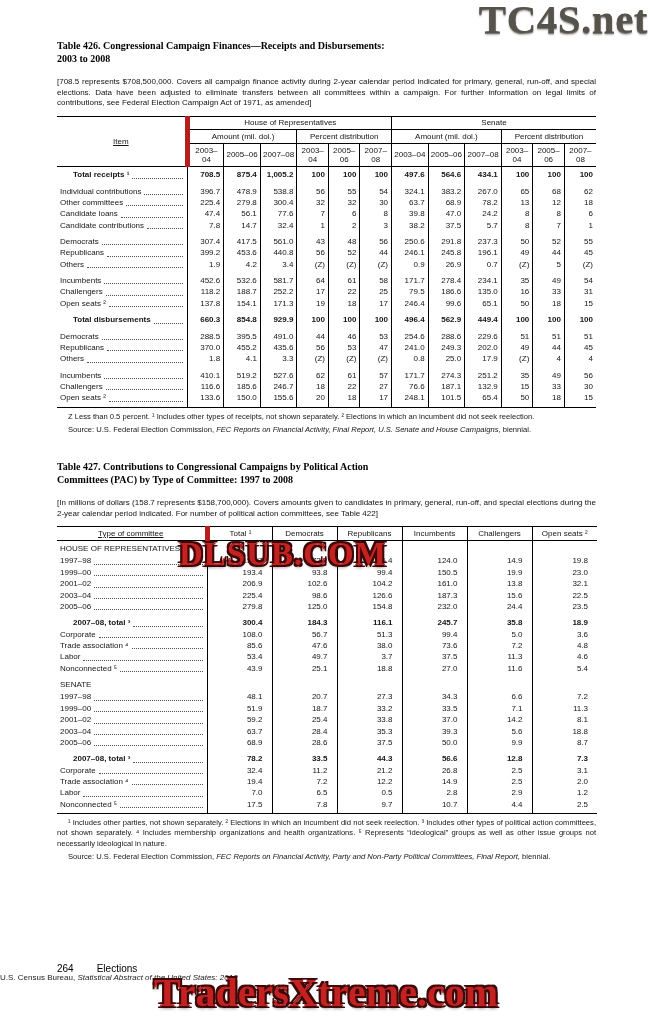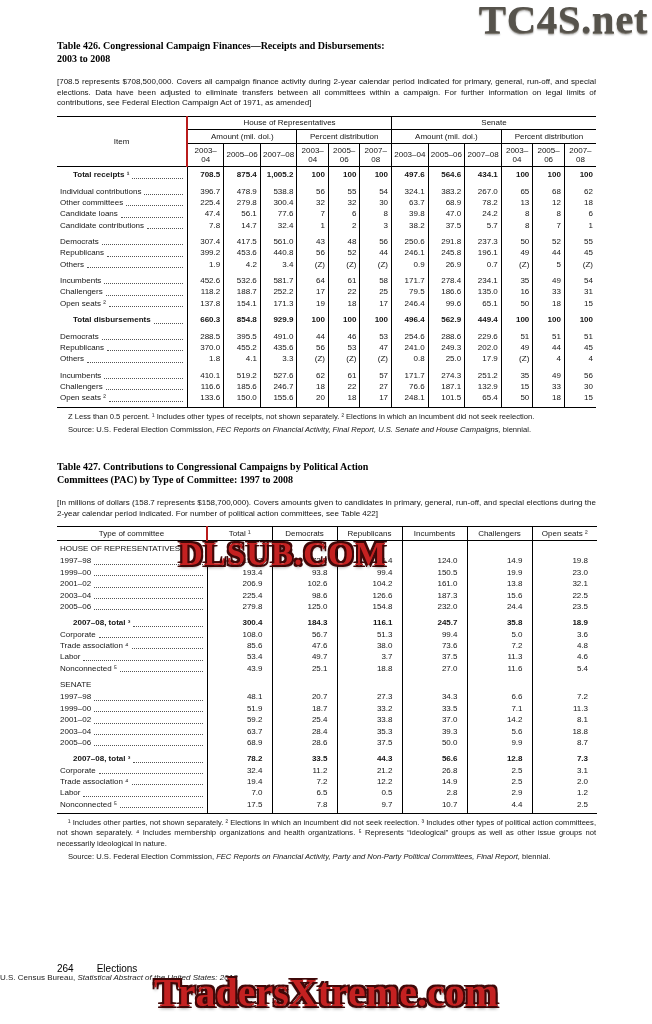--- a/index.html
+++ b/index.html
@@ -25,21 +25,21 @@
   .stat-table {
     border-collapse: collapse; width: 100%; table-layout: fixed;
     font-size: 8px;
     border-top: 1.5px solid #000; border-bottom: 1.5px solid #000;
   }
   .stat-table th {
     font-weight: 400; text-align: center; vertical-align: middle;
     padding: 1.5px 2px; line-height: 1.2;
     border-bottom: 1px solid #000;
   }
-  .stat-table th.item { border-right: 2px solid #b91c1c; }
+  .stat-table th.item { border-right: 5px solid #b91c1c; text-decoration: underline; }
   .stat-table td { padding: 0 3px; line-height: 1.42; vertical-align: bottom; }
   .stat-table tr > *:not(:first-child) { border-left: 1px solid #000; }
   .stat-table .num { text-align: right; }
   .t427 .num { padding-right: 9px; }
   .stat-table tbody tr:first-child > * { padding-top: 2px; }
   .stat-table tbody tr:last-child > * { padding-bottom: 3px; }
   tr.gap > * { padding-top: 5px; }
   tr.bold td { font-weight: 700; }
   tr.sec td { line-height: 1.55; }
 

